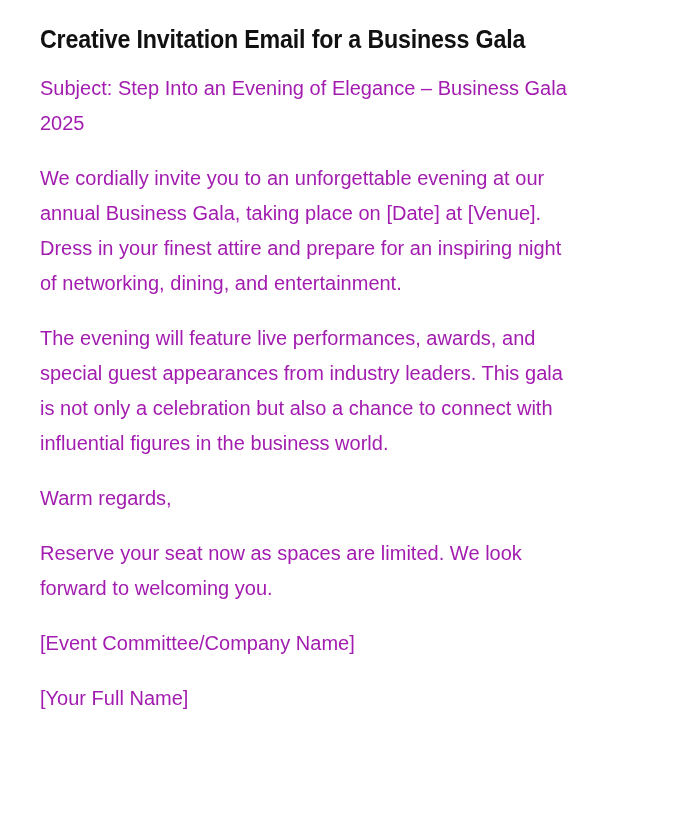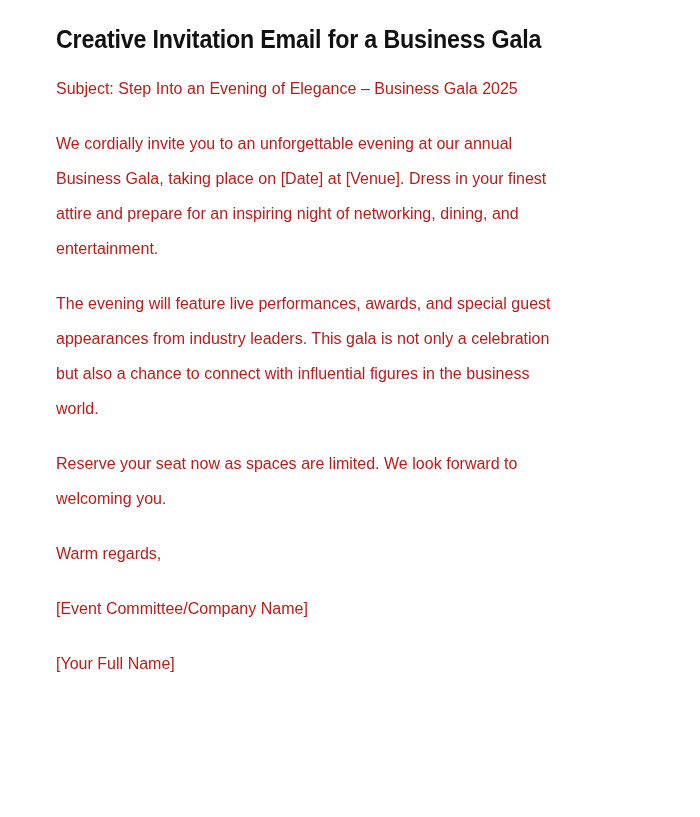--- a/index.html
+++ b/index.html
@@ -12,58 +12,58 @@
     height: 817px;
     font-family: "Liberation Sans", sans-serif;
     color: #1a1a1a;
     overflow: hidden;
   }
   .page {
     box-sizing: border-box;
     width: 616px;
     min-height: 817px;
     background: #ffffff;
-    padding: 24px 40px 40px 56px;
+    padding: 24px 40px 40px 40px;
   }
   .doc-title {
     margin: 0 0 16px 0;
     padding: 0;
     font-size: 25px;
     line-height: 31px;
     font-weight: bold;
     letter-spacing: -0.2px;
     color: #111111;
     transform: scaleX(0.93);
     transform-origin: left center;
     white-space: nowrap;
   }
   .body-copy p {
     margin: 0 0 20px 0;
     padding: 0;
-    font-size: 16px;
+    font-size: 20px;
     line-height: 35px;
     font-weight: normal;
-    color: #b91c1c;
+    color: #a21caf;
     max-width: 595px;
     word-spacing: 0.1px;
   }
   .body-copy p:last-child {
     margin-bottom: 0;
   }
 </style>
 </head>
 <body>
 
 <div class="page">
 
   <h1 class="doc-title">Creative Invitation Email for a Business Gala</h1>
 
   <div class="body-copy">
     <p>Subject: Step Into an Evening of Elegance – Business Gala 2025</p>
     <p>We cordially invite you to an unforgettable evening at our annual Business Gala, taking place on [Date] at [Venue]. Dress in your finest attire and prepare for an inspiring night of networking, dining, and entertainment.</p>
     <p>The evening will feature live performances, awards, and special guest appearances from industry leaders. This gala is not only a celebration but also a chance to connect with influential figures in the business world.</p>
+    <p>Warm regards,</p>
     <p>Reserve your seat now as spaces are limited. We look forward to welcoming you.</p>
-    <p>Warm regards,</p>
     <p>[Event Committee/Company Name]</p>
     <p>[Your Full Name]</p>
   </div>
 
 </div>
 
 </body></html>

